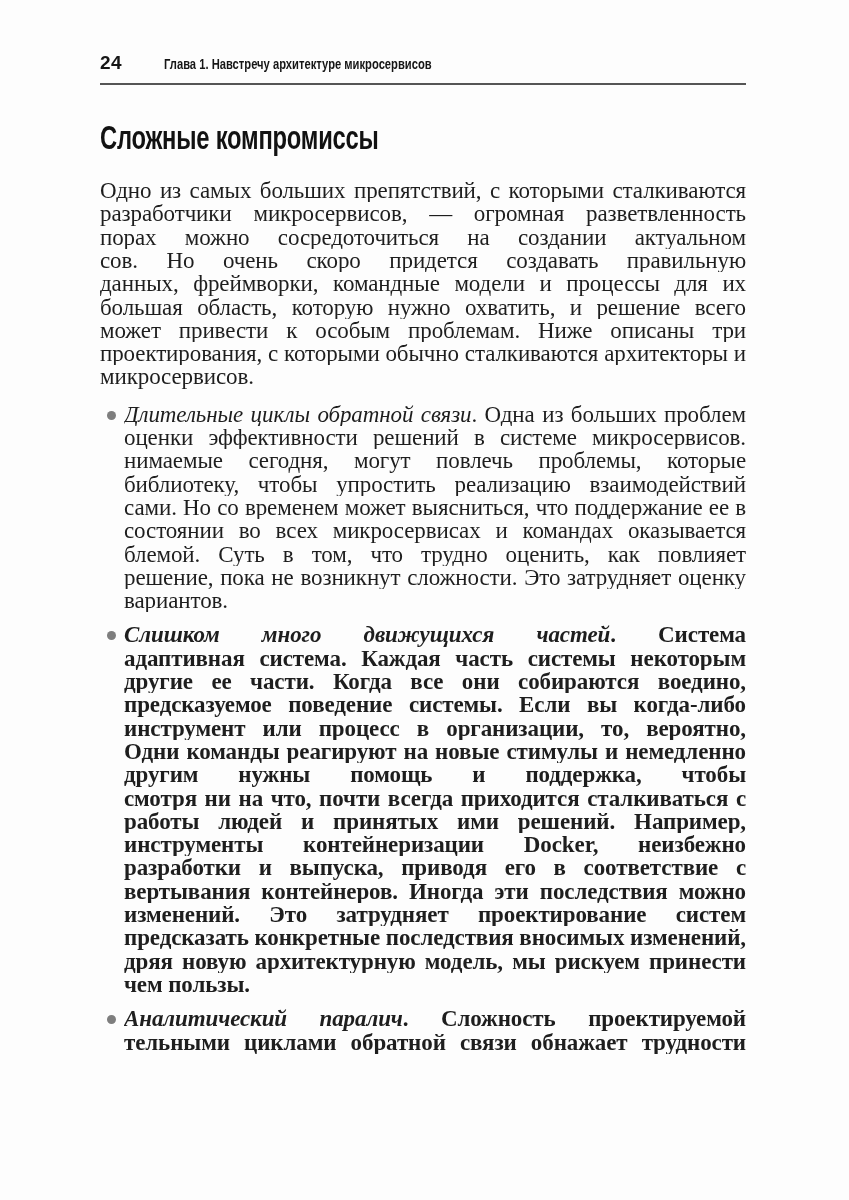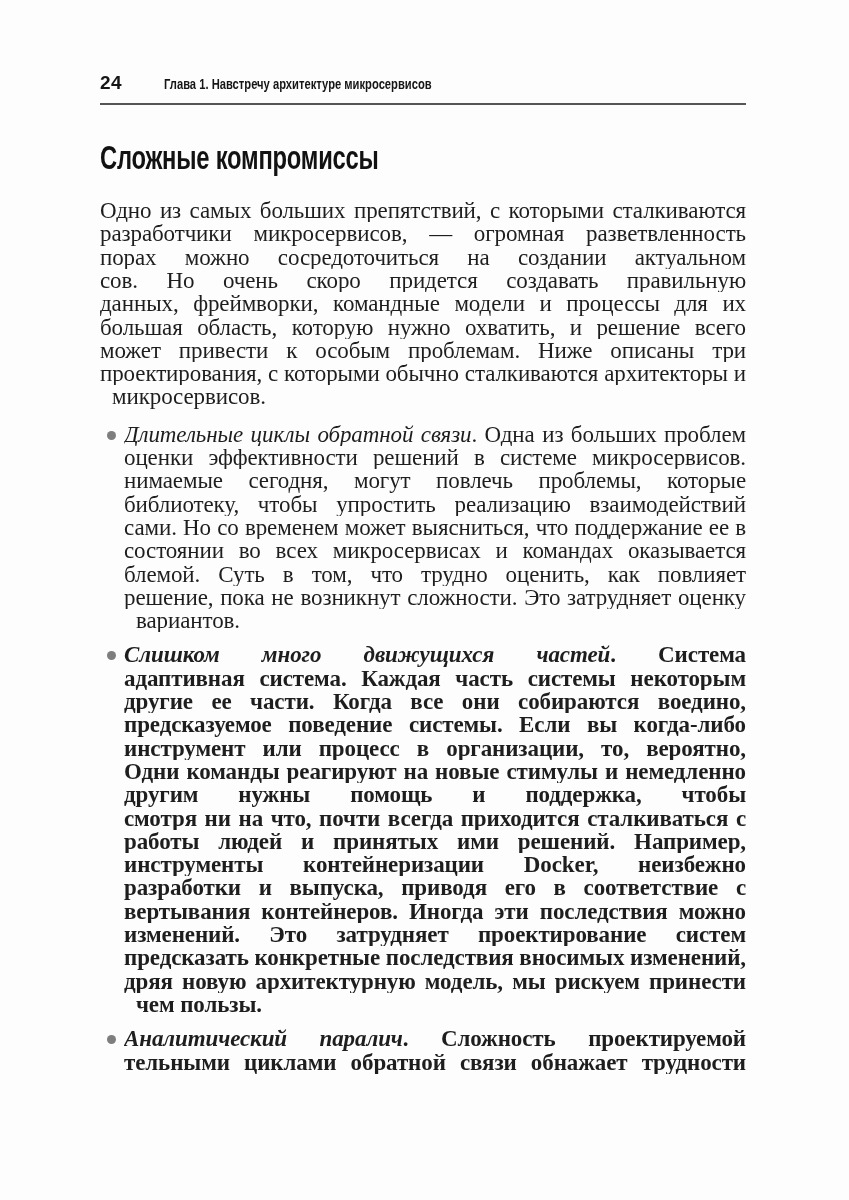--- a/index.html
+++ b/index.html
@@ -14,21 +14,21 @@
   }
   .page {
     position: absolute;
     left: 100px;
     top: 0;
     width: 646px;
   }
 
   
   .running-header {
-    padding-top: 72px;
+    padding-top: 52px;
     display: flex;
     align-items: baseline;
     font-family: "Liberation Sans", sans-serif;
     color: #161616;
   }
   .page-number {
     font-size: 19px;
     font-weight: bold;
     letter-spacing: 0.5px;
   }
@@ -70,21 +70,20 @@
     margin-top: 17px;
   }
   .line {
     text-align: justify;
     text-align-last: justify;
     height: 23.3px;
     overflow: hidden;
   }
   .line.short {
     text-align-last: left;
-    margin-left: 12px;
   }
   .lead {
     font-style: italic;
   }
 
   
   .bullet-list {
     list-style: none;
     margin: 14px 0 0 0;
     padding: 0;

